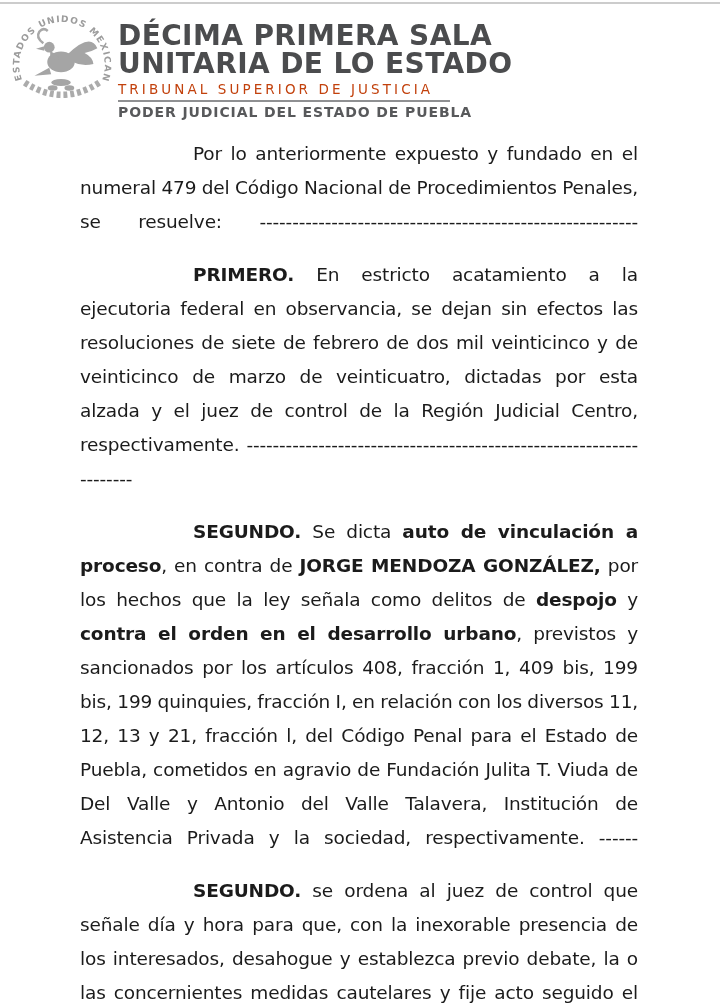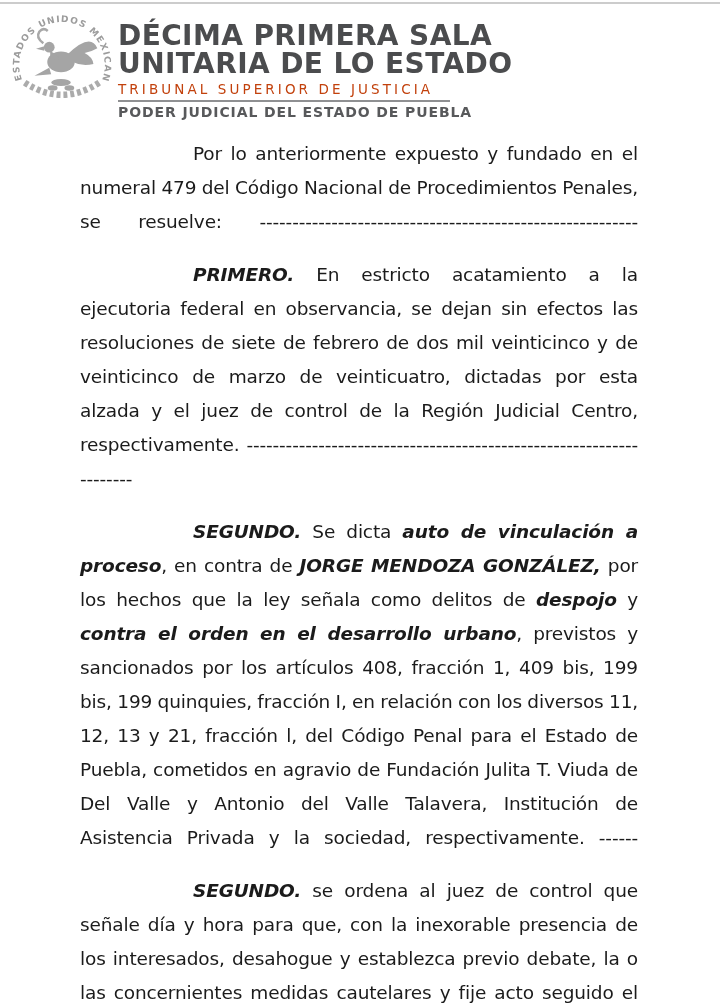--- a/index.html
+++ b/index.html
@@ -53,21 +53,21 @@
   }
   .para {
     margin: 16px 0 19px 0;
     font-size: 18.5px; line-height: 34px;
     color: #1b1b1b;
     letter-spacing: -0.15px; word-spacing: -0.5px;
     text-align: justify;
     text-align-last: justify;
     text-indent: 113px;
   }
-  .para .b { font-weight: bold; font-style: italic; }
+  .para .b { font-weight: bold; }
   .seal text {
     font-family: "DejaVu Sans", sans-serif;
   }
 </style>
 </head>
 <body>
 
 <div class="top-rule"></div>
 
 <header>

